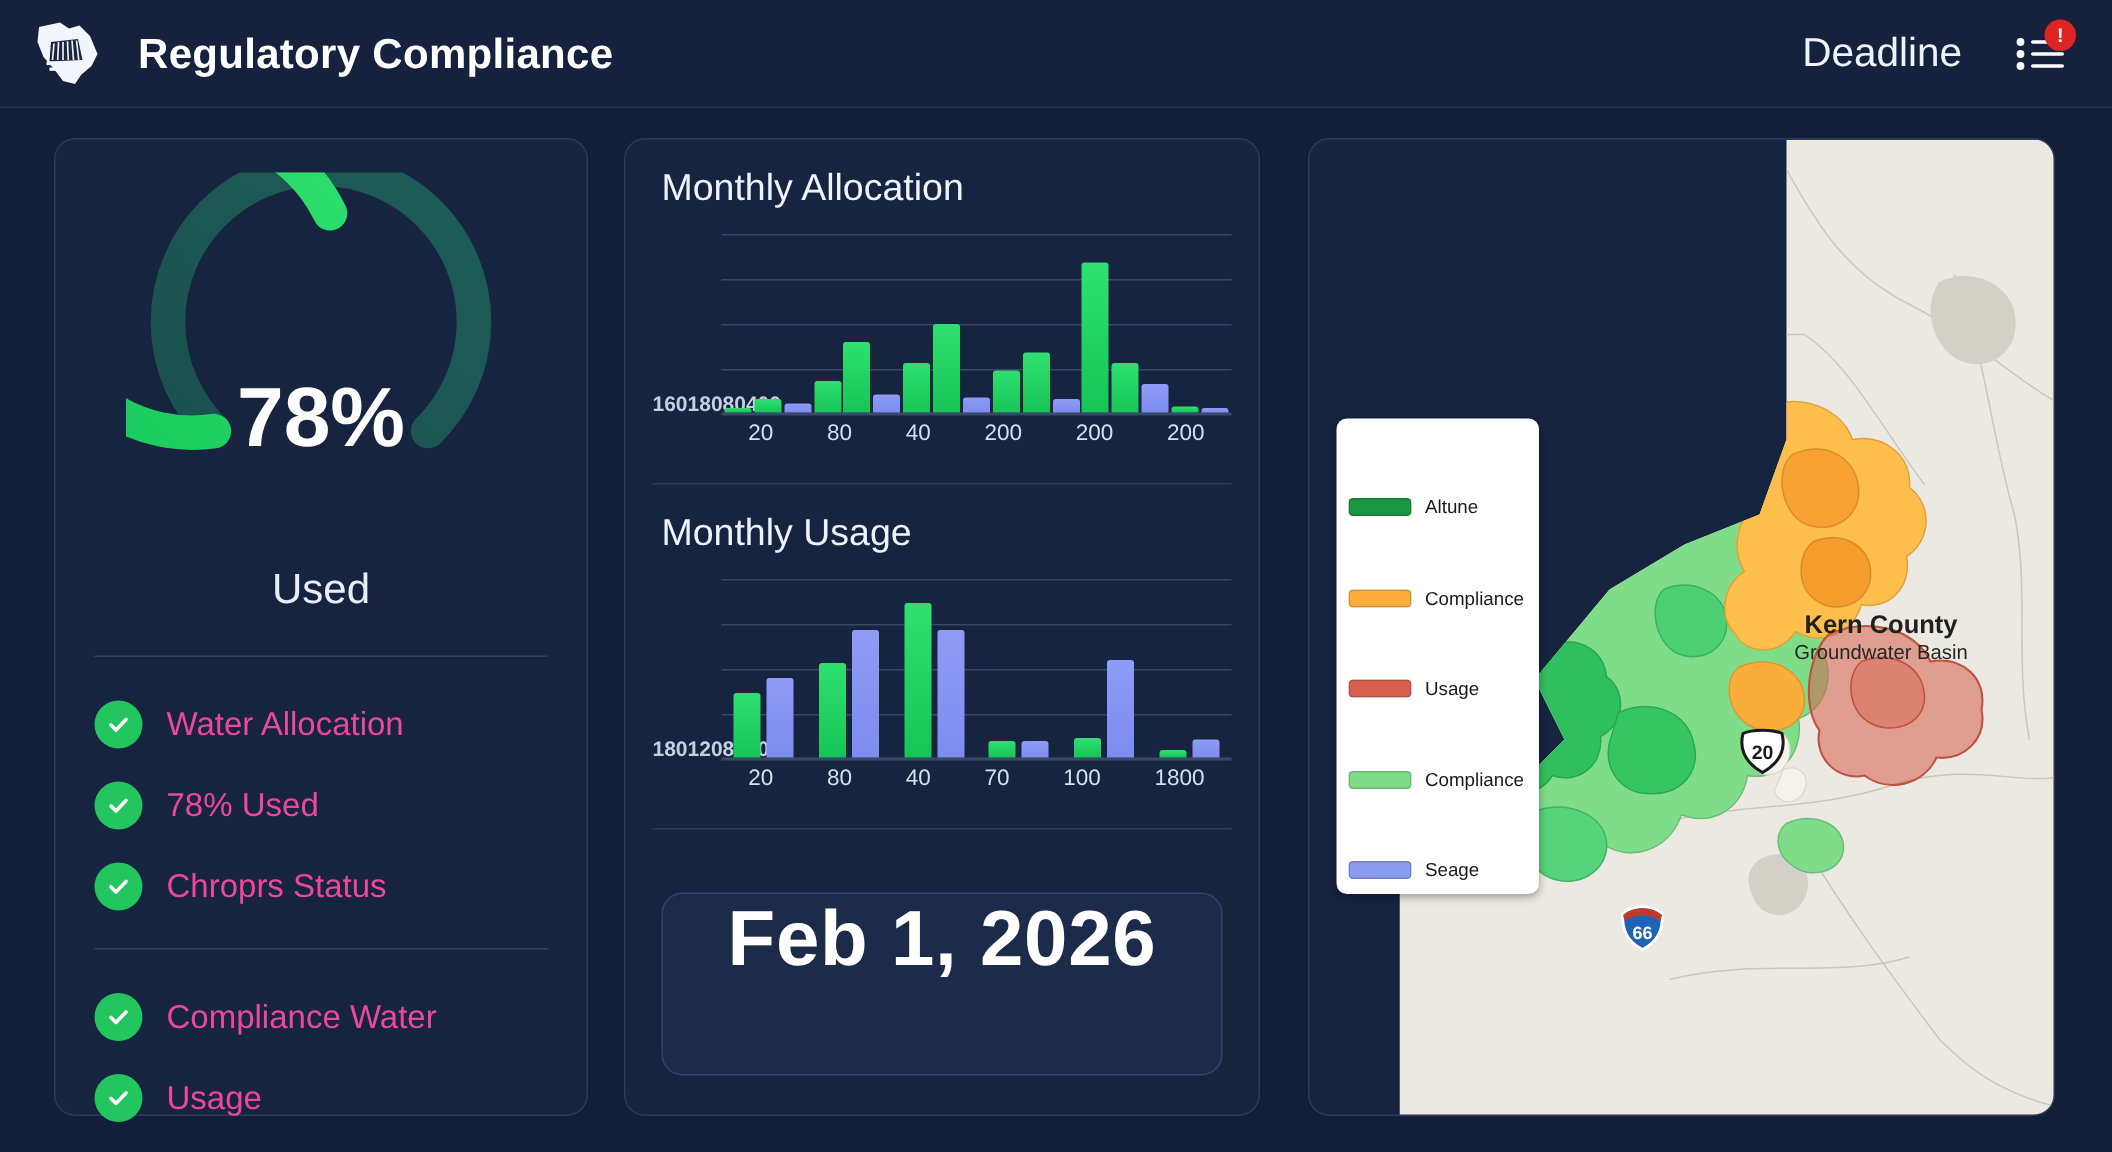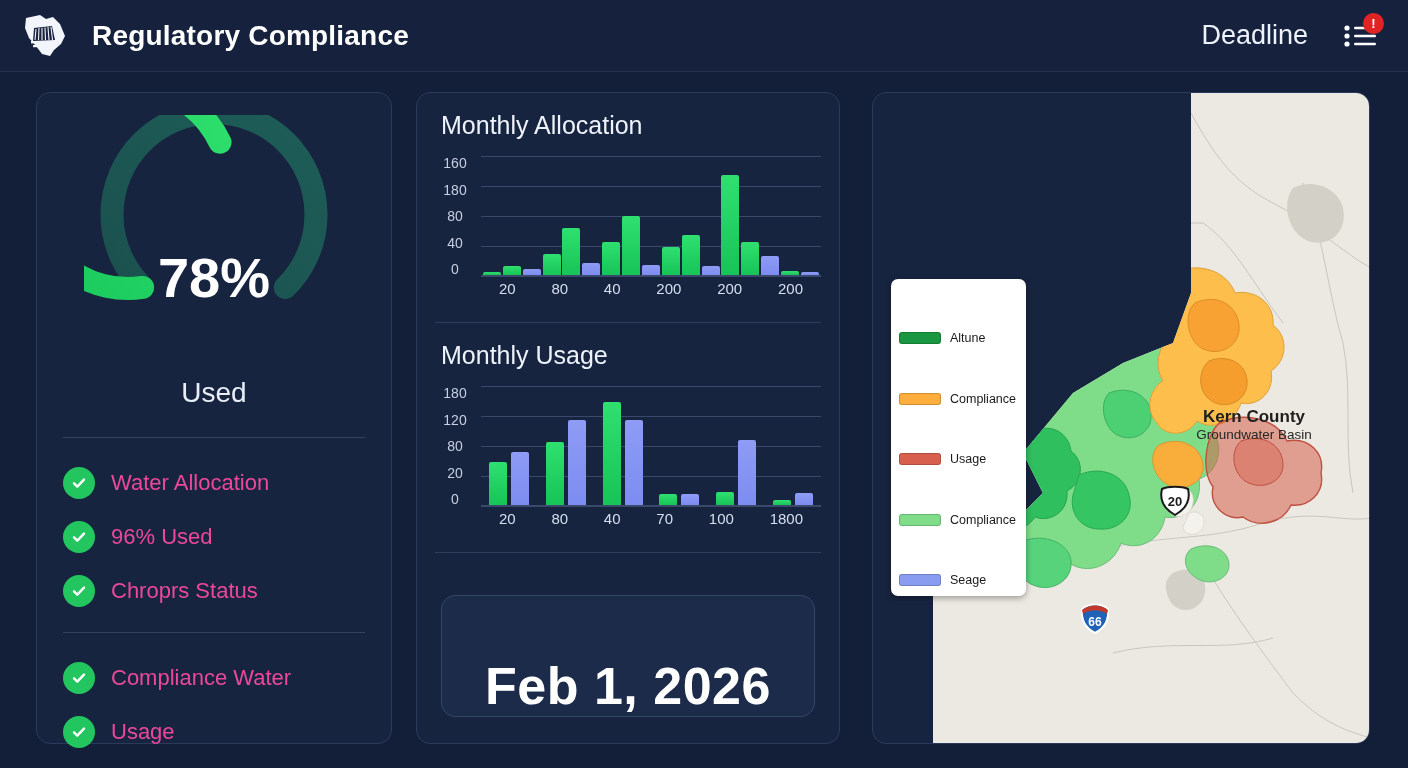--- a/index.html
+++ b/index.html
@@ -66,22 +66,23 @@
     background: #22c55e; flex: 0 0 32px;
     display: flex; align-items: center; justify-content: center;
   }
   .check-label { font-size: 22px; color: #ec4899; }
 
   
   .chart-title { font-size: 25px; color: #eef2fa; padding: 18px 0 0 24px; }
   .chart-box { position: relative; margin: 16px 18px 0 18px; height: 140px; }
   .yaxis {
     position: absolute; left: 0; top: 0; width: 40px; height: 120px;
-    display: flex; flex-direction: column; justify-content: space-between;
-    align-items: center;
+    display: flex; justify-content: space-between;
+    align-items: flex-end;
+    font-weight: bold;
   }
   .ytick { font-size: 14px; color: #c6cfe0; line-height: 1; }
   .plot {
     position: absolute; left: 46px; right: 0; top: 0; height: 120px;
     border-bottom: 1px solid #3b4a6b;
   }
   .gridlines { position: absolute; inset: 0; }
   .gridline { position: absolute; left: 0; right: 0; height: 1px; background: #38476a; }
   .bars {
     position: absolute; left: 0; right: 0; bottom: 0; height: 120px;
@@ -95,21 +96,21 @@
     display: flex; justify-content: space-around;
   }
   .xtick { font-size: 15px; color: #d7dfee; }
   .chart-sep { height: 1px; background: #2f3d5d; margin: 26px 18px 0 18px; }
 
   
   .date-card {
     position: absolute; left: 24px; right: 24px; bottom: 26px; height: 122px;
     background: #1d2b4b; border: 1px solid #344straight; border: 1px solid #34456a;
     border-radius: 14px;
-    display: flex; align-items: flex-end; justify-content: center;
+    display: flex; align-items: flex-start; justify-content: center;
   }
   .date-text { font-size: 52px; font-weight: bold; color: #ffffff; letter-spacing: .5px; }
 
   
   .map-clip { position: absolute; inset: 0; }
   .map-svg { position: absolute; left: 0; top: 0; }
   .legend {
     position: absolute; left: 18px; top: 186px;
     background: #ffffff; border-radius: 7px;
     padding: 7px 10px 7px 8px;
@@ -195,21 +196,21 @@
           </svg>
       </span>
       <span class="check-label">Water Allocation</span>
     </div>
     <div class="check-item">
       <span class="check-circle">
         <svg width="18" height="18" viewBox="0 0 18 18">
             <path d="M4 9.3 L7.3 12.6 L14 5.6" fill="none" stroke="#ffffff" stroke-width="2.4" stroke-linecap="round" stroke-linejoin="round"></path>
           </svg>
       </span>
-      <span class="check-label">96% Used</span>
+      <span class="check-label">78% Used</span>
     </div>
     <div class="check-item">
       <span class="check-circle">
         <svg width="18" height="18" viewBox="0 0 18 18">
             <path d="M4 9.3 L7.3 12.6 L14 5.6" fill="none" stroke="#ffffff" stroke-width="2.4" stroke-linecap="round" stroke-linejoin="round"></path>
           </svg>
       </span>
       <span class="check-label">Chroprs Status</span>
     </div>
   </div>

